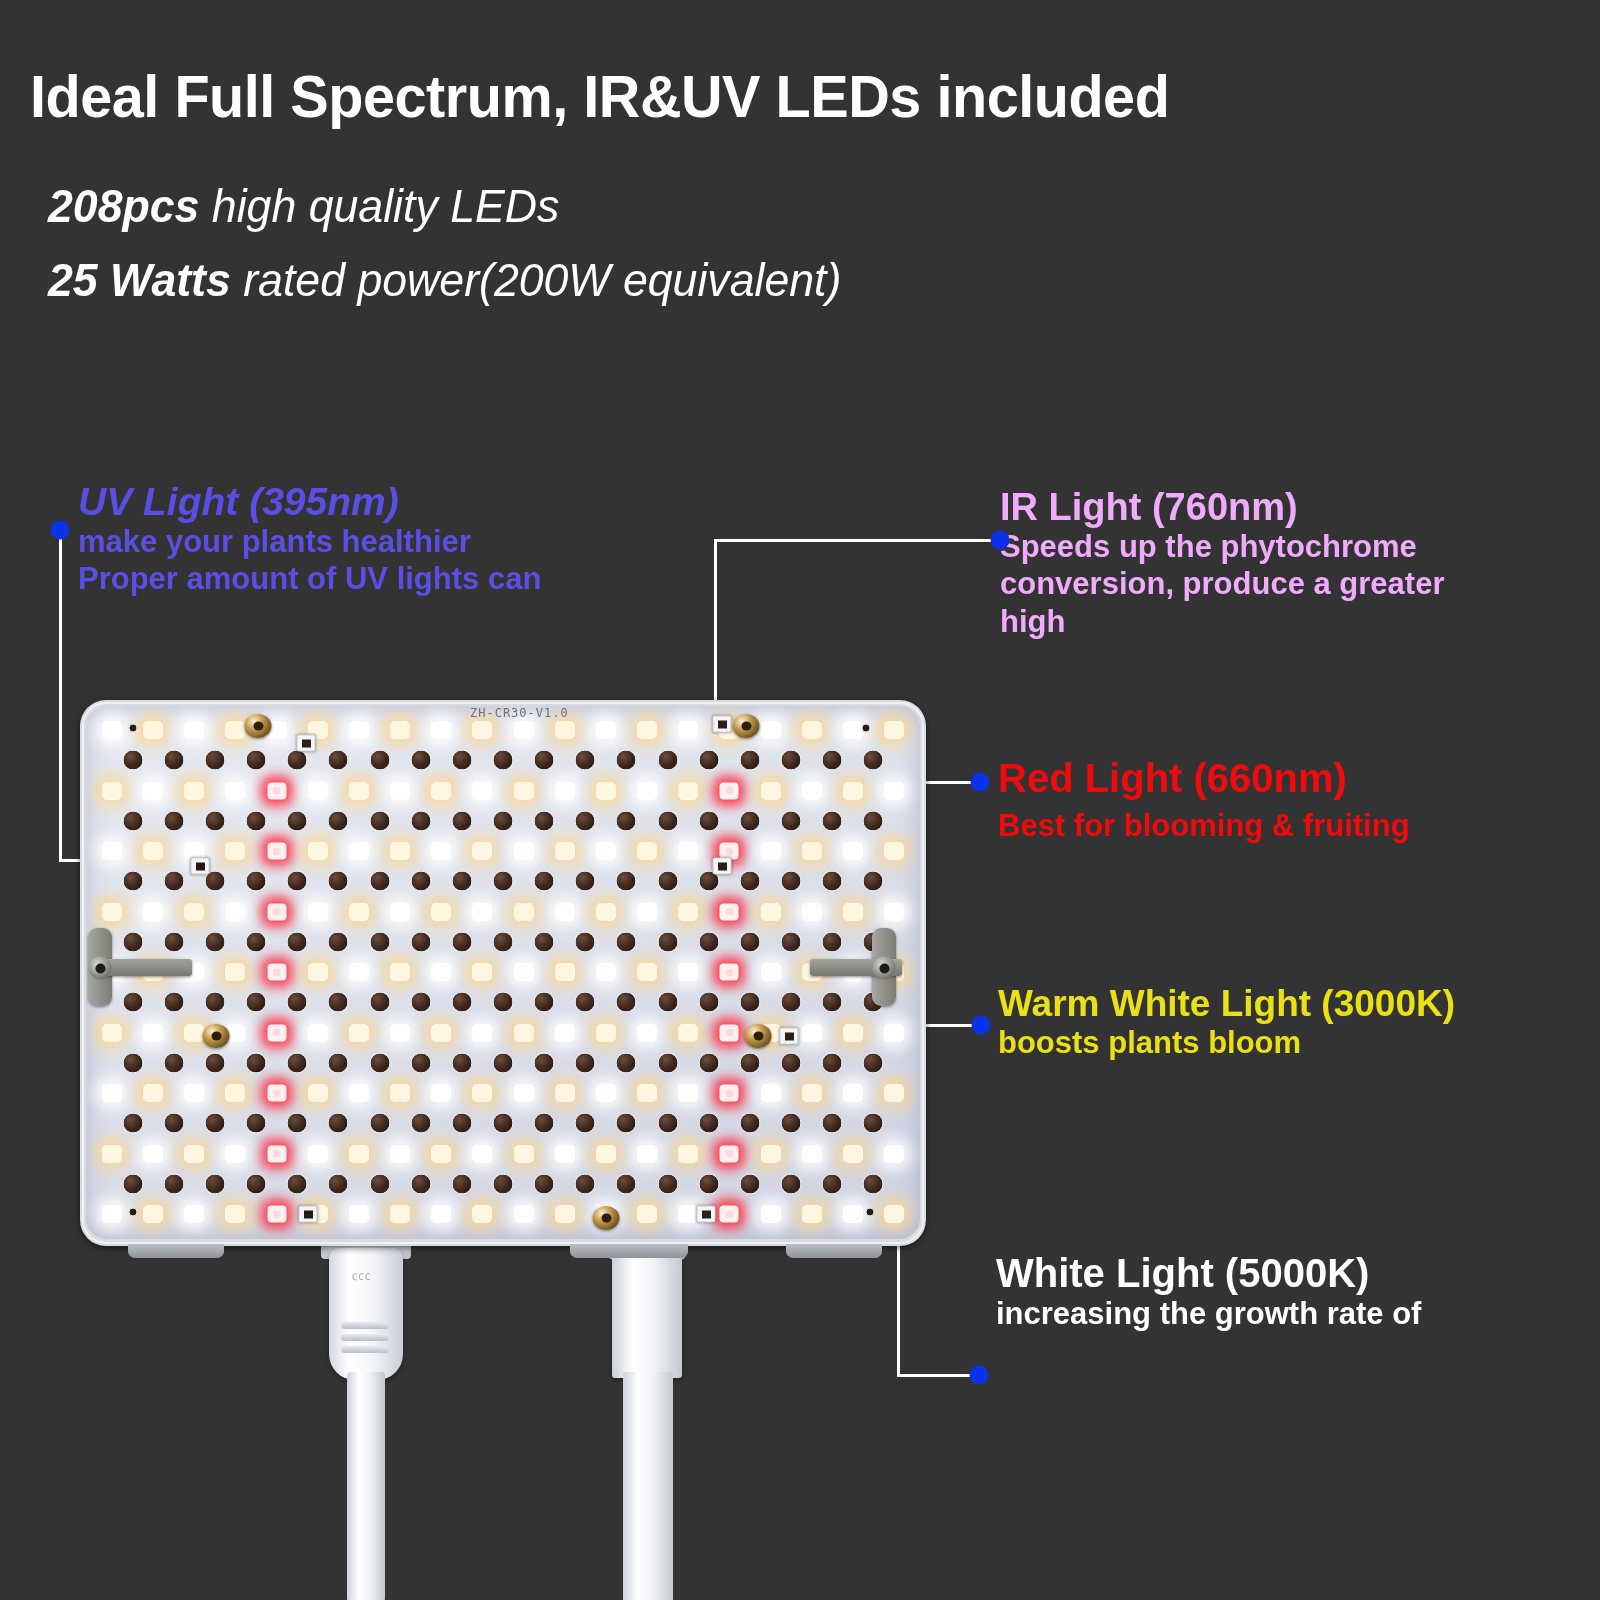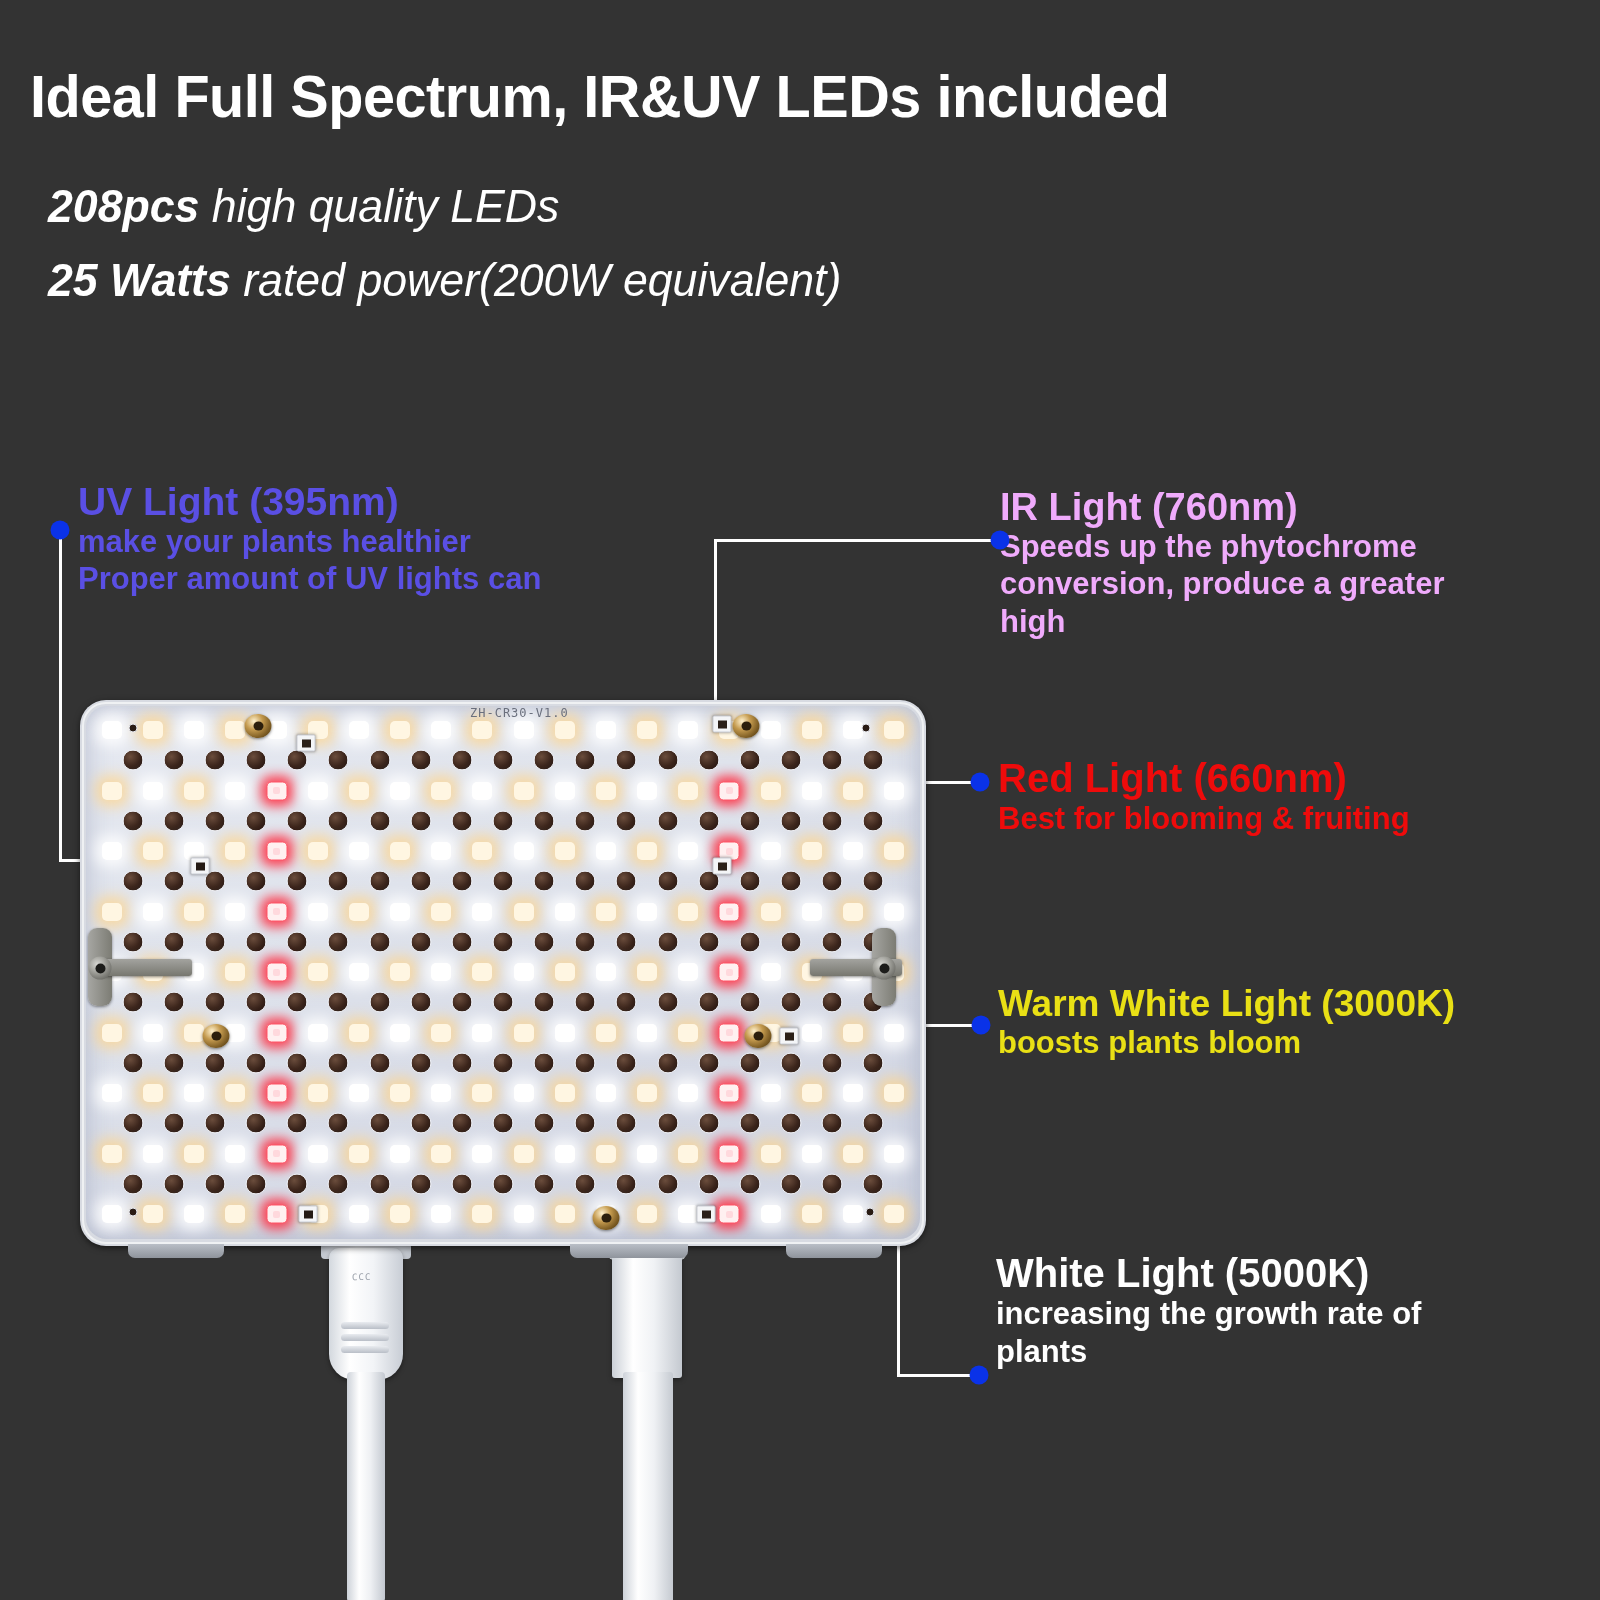--- a/index.html
+++ b/index.html
@@ -26,30 +26,30 @@
   .sub-line b{font-weight:bold;}
   #sub1{top:178px;}
   #sub2{top:252px;}
 
   
   .callout{position:absolute;white-space:nowrap;}
   .callout .c-title{font-weight:bold;line-height:1.02;}
   .callout .c-desc{font-weight:bold;line-height:1.12;}
 
   #co-uv{left:78px;top:482px;color:#5a4fe4;}
-  #co-uv .c-title{font-size:39px;}
+  #co-uv .c-title{font-size:39px;font-style:italic;}
   #co-uv .c-desc{font-size:31px;margin-top:3px;}
 
   #co-ir{left:1000px;top:488px;color:#f0332c;}
   #co-ir .c-title{font-size:38px;}
   #co-ir .c-desc{font-size:31px;margin-top:3px;}
 
   #co-red{left:998px;top:758px;color:#ef0b0b;}
   #co-red .c-title{font-size:40px;}
-  #co-red .c-desc{font-size:31px;margin-top:3px;}
+  #co-red .c-desc{font-size:31px;margin-top:10px;}
 
   #co-warm{left:998px;top:985px;color:#e9e015;}
   #co-warm .c-title{font-size:37px;}
   #co-warm .c-desc{font-size:31px;margin-top:3px;}
 
   #co-white{left:996px;top:1253px;color:#ffffff;}
   #co-white .c-title{font-size:40px;}
   #co-white .c-desc{font-size:31px;margin-top:3px;}
 
   
@@ -204,21 +204,20 @@
   </div>
 
   <div class="callout" id="co-warm" style="color: rgb(233, 224, 21);">
     <div class="c-title">Warm White Light (3000K)</div>
     <div class="c-desc">boosts plants bloom</div>
   </div>
 
   <div class="callout" id="co-white" style="color: rgb(255, 255, 255);">
     <div class="c-title">White Light (5000K)</div>
     <div class="c-desc">increasing the growth rate of</div>
-    <div class="c-desc">plants</div>
   </div>
 
   <div class="lead v" style="left:59px;top:530px;height:331px;"></div>
   <div class="lead h" style="left:59px;top:859px;width:135px;"></div>
   <div class="dot" style="left:60px;top:530px;"></div>
   <div class="dot" style="left:194px;top:860px;"></div>
 
   <div class="lead h" style="left:715px;top:539px;width:286px;"></div>
   <div class="lead v" style="left:714px;top:539px;height:180px;"></div>
   <div class="dot" style="left:1000px;top:540px;"></div>

